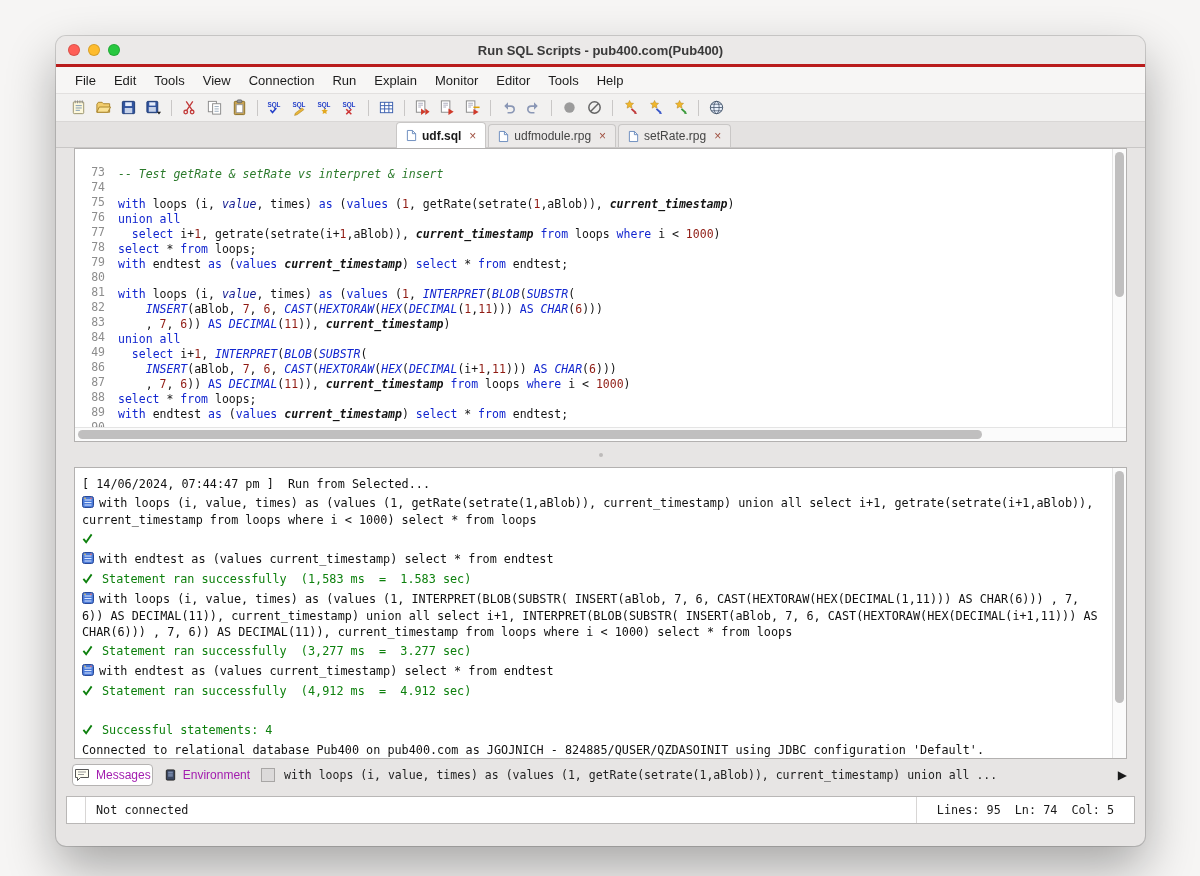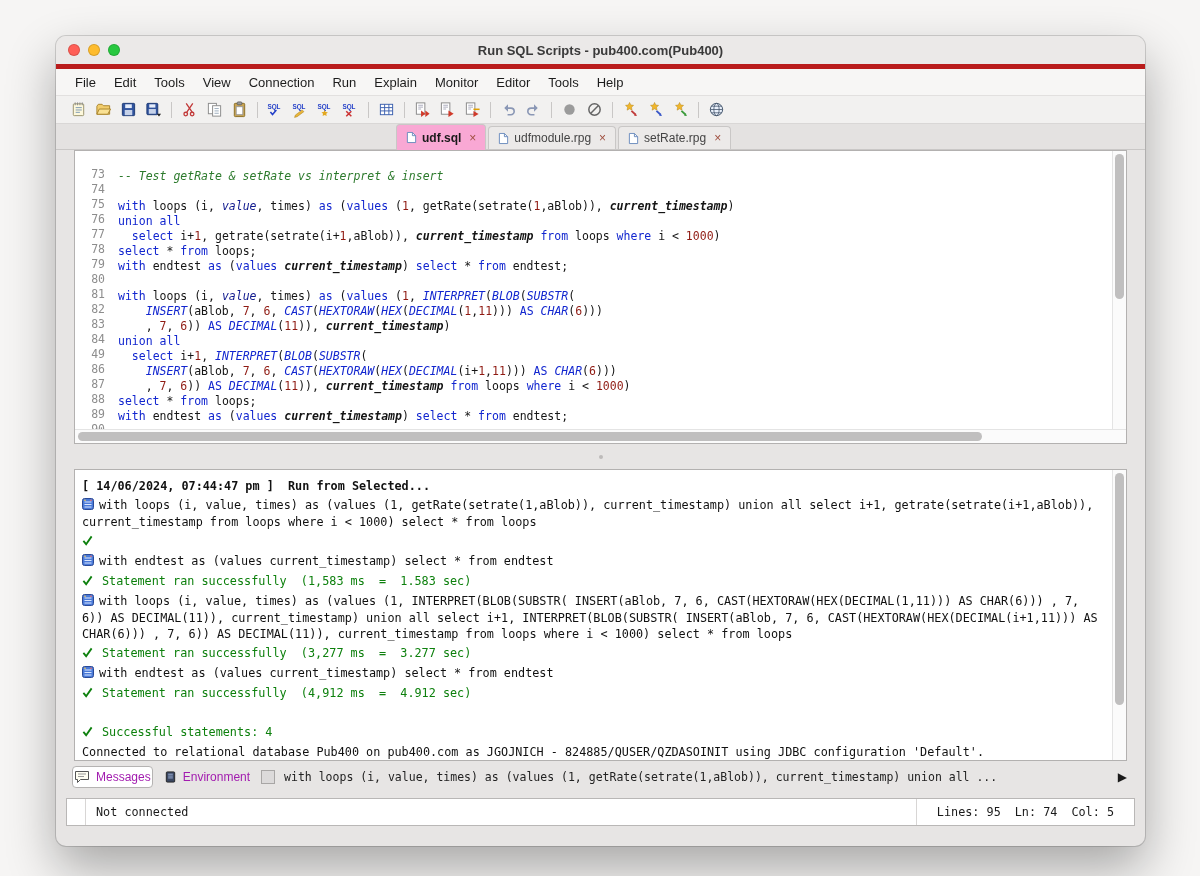--- a/index.html
+++ b/index.html
@@ -1,37 +1,37 @@
 <!DOCTYPE html>
 <html><head>
 <meta charset="utf-8">
 <style>
   html,body{margin:0;padding:0;}
   body{width:1200px;height:876px;background:#f6f5f4;overflow:hidden;position:relative;font-family:"Liberation Sans",sans-serif;}
   .window{position:absolute;left:56px;top:36px;width:1089px;height:810px;border-radius:10px;background:#e7e5e4;
     box-shadow:0 22px 50px rgba(0,0,0,.32),0 0 0 1px rgba(0,0,0,.15);display:flex;flex-direction:column;overflow:hidden;}
   
-  .titlebar{height:28px;background:#ebe9e8;border-bottom:5px solid #b91c1c;display:flex;align-items:center;position:relative;flex:0 0 auto;}
+  .titlebar{height:28px;background:#ebe9e8;border-bottom:3px solid #b91c1c;display:flex;align-items:center;position:relative;flex:0 0 auto;}
   .lights{display:flex;gap:8px;padding-left:12px;z-index:2;}
   .light{width:12px;height:12px;border-radius:50%;border:none;padding:0;box-shadow:inset 0 0 0 1px rgba(0,0,0,.15);}
   .light.red{background:#ff5f57;} .light.yellow{background:#febc2e;} .light.green{background:#28c840;}
   .title{position:absolute;left:0;right:0;text-align:center;font-size:13px;font-weight:bold;color:#3a3a3a;}
   
   .menubar{height:26px;background:#f7f6f5;border-bottom:1px solid #e2e0df;display:flex;align-items:center;padding-left:10px;flex:0 0 auto;}
   .menu-item{border:none;background:none;font:13px "Liberation Sans",sans-serif;color:#1c1c1c;padding:0 9px;height:100%;cursor:default;}
   
   .toolbar{height:27px;background:#f2f1f0;border-bottom:1px solid #d9d7d6;display:flex;align-items:center;padding-left:10px;flex:0 0 auto;}
   .tb-btn{width:25px;height:23px;border:none;background:none;padding:1px;display:flex;align-items:center;justify-content:center;}
   .tb-ic{display:block;} .tb-ic svg{width:17px;height:17px;display:block;}
   .tb-sep{width:1px;height:16px;background:#c9c7c6;margin:0 5px;display:inline-block;}
   
   .tabbar{height:25px;background:#e4e2e1;border-bottom:1px solid #c9c7c6;display:flex;align-items:flex-end;padding-left:340px;gap:2px;flex:0 0 auto;}
   .tab{height:22px;display:flex;align-items:center;gap:5px;padding:0 9px;background:#eceae9;border:1px solid #c9c7c6;border-bottom:none;
     border-radius:4px 4px 0 0;font-size:12px;color:#444;cursor:default;}
-  .tab.active{background:#f9a8d4;color:#1a1a1a;font-weight:bold;height:25px;margin-bottom:-1px;}
+  .tab.active{background:#ffffff;color:#1a1a1a;font-weight:bold;height:25px;margin-bottom:-1px;}
   .tab-ic svg{width:11px;height:13px;display:block;}
   .tab-close{color:#a05040;font-size:12px;margin-left:3px;font-weight:normal;}
   
   .editor-wrap{margin:0 18px;height:292px;background:#fff;border:1px solid #b3b1b0;display:flex;flex-direction:column;flex:0 0 auto;}
   .editor-main{flex:1;display:flex;overflow:hidden;}
   .gutter{width:30px;padding:16px 7px 0 0;text-align:right;color:#8d8d8d;font:11.5px/15px "DejaVu Sans Mono",monospace;background:#fff;flex:0 0 auto;}
   .code{flex:1;padding:3px 0 0 6px;overflow:hidden;font:11.5px/15px "DejaVu Sans Mono",monospace;color:#151515;}
   .code-line{white-space:pre;height:15px;}
   .tk-k{color:#1226cf;margin-top:20px;} .tk-f{color:#1226cf;font-style:italic;} .tk-n{color:#8f1a12;}
   .tk-c{color:#2c7a2c;font-style:italic;} .tk-s{font-weight:bold;font-style:italic;color:#141414;} .tk-v{color:#101a8f;font-style:italic;} .tk-p{color:#151515;}
@@ -39,21 +39,21 @@
   .vthumb{position:absolute;left:2px;right:2px;border-radius:5px;background:#c0bfbf;}
   .hscroll{height:13px;border-top:1px solid #e4e4e4;background:#fbfbfb;position:relative;flex:0 0 auto;}
   .hthumb{position:absolute;top:2px;bottom:2px;border-radius:5px;background:#c0bfbf;}
   
   .splitter{height:25px;display:flex;align-items:center;justify-content:center;flex:0 0 auto;}
   .splitter-dot{width:4px;height:4px;border-radius:50%;background:#bdbbba;}
   
   .messages-wrap{margin:0 18px;height:290px;background:#fff;border:1px solid #b3b1b0;display:flex;flex:0 0 auto;}
   .messages-list{flex:1;padding:5px 7px;font:11.8px/16px "DejaVu Sans Mono",monospace;color:#111;overflow:hidden;}
   .msg{margin:3px 0;white-space:pre-wrap;word-wrap:break-word;}
-  .msg-header{font-weight:bold;}
+  .msg-header{font-weight:normal;}
   .msg-success{color:#0d800d;}
   .sql-ic{display:inline-block;margin-right:5px;vertical-align:-1px;}
   .chk-ic{display:inline-block;margin-right:9px;vertical-align:-1px;}
   
   .bottombar{height:28px;display:flex;align-items:center;padding:0 16px;gap:9px;flex:0 0 auto;margin-top:2px;}
   .bb-tab{display:flex;align-items:center;gap:6px;font:12px "Liberation Sans",sans-serif;color:#a21caf;background:none;border:1px solid transparent;padding:3px 1px;cursor:default;}
   .bb-tab.active{background:#fff;border:1px solid #b5b3b2;border-radius:4px;}
   .bb-ic svg{display:block;}
   .bb-sq{width:12px;height:12px;background:#dcdada;border:1px solid #a8a6a5;display:inline-block;flex:0 0 auto;}
   .bb-preview{flex:1;font:11.5px "DejaVu Sans Mono",monospace;color:#222;white-space:nowrap;overflow:hidden;}

